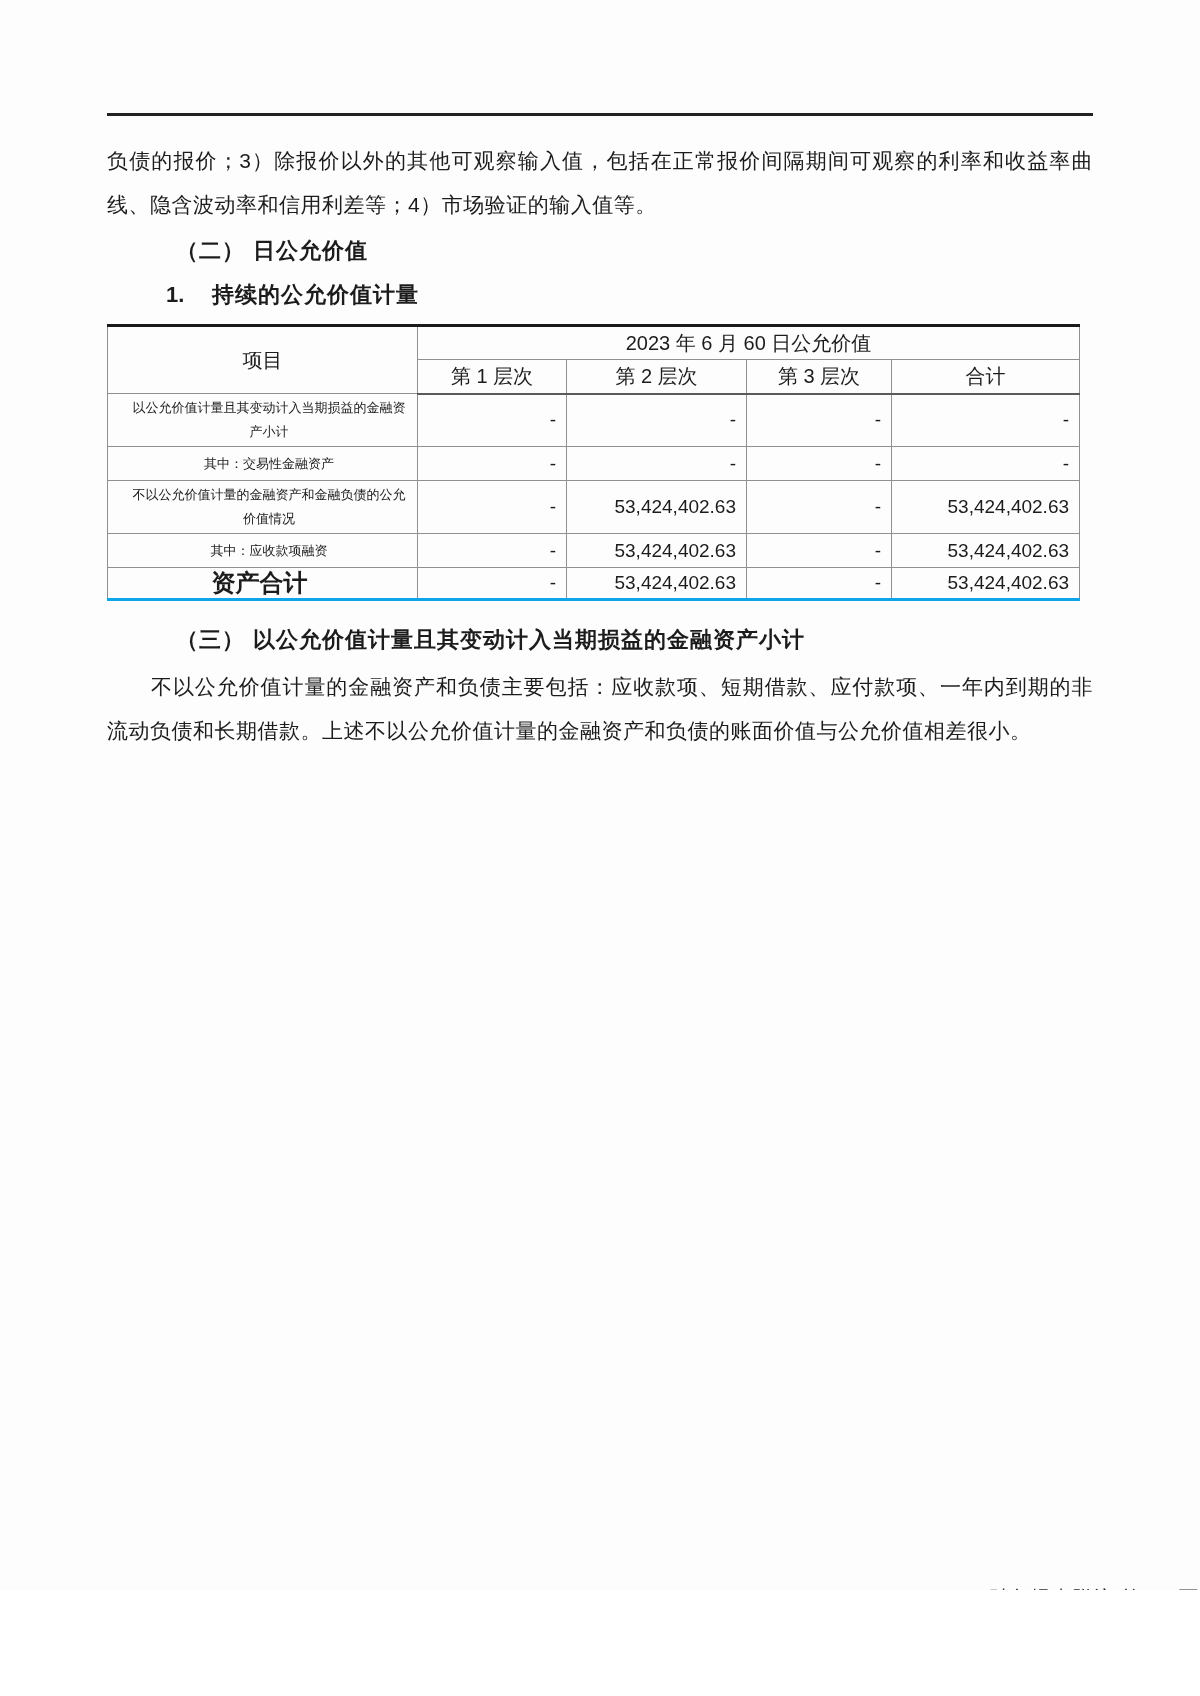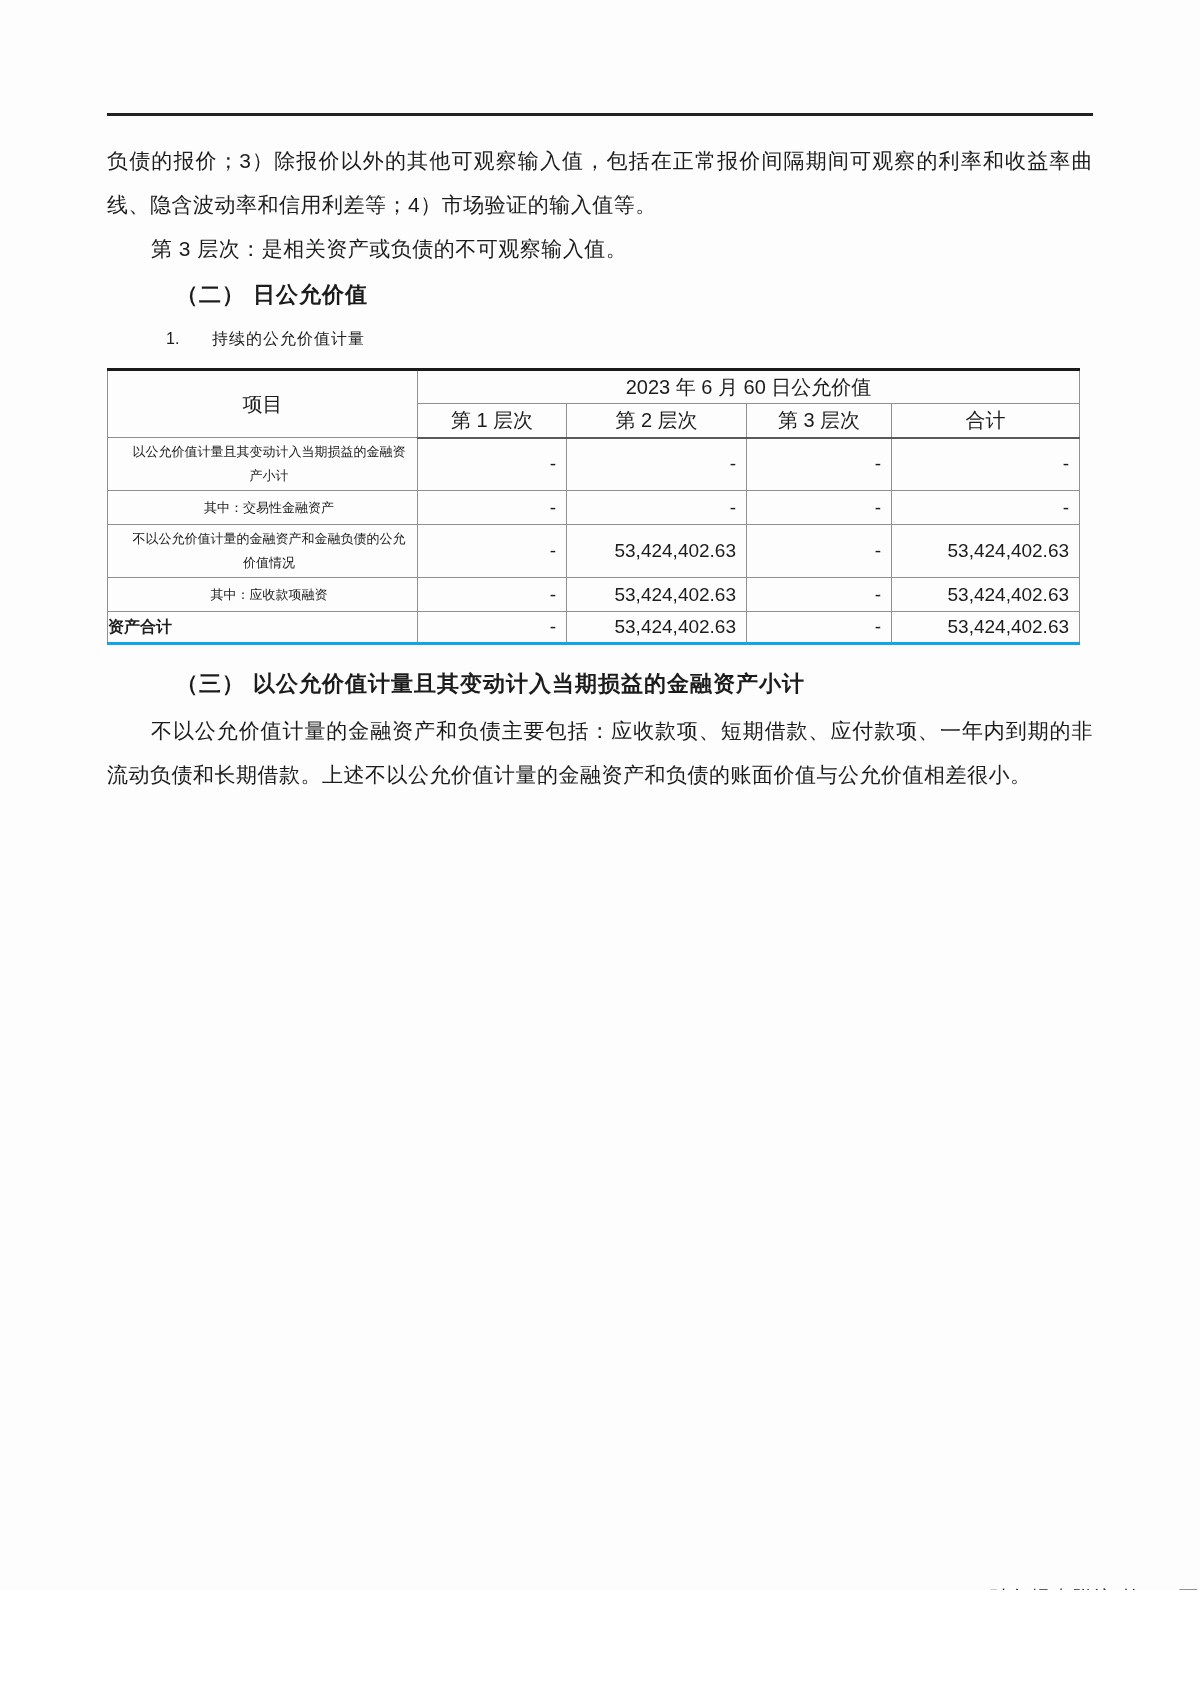--- a/index.html
+++ b/index.html
@@ -24,21 +24,21 @@
   }
   p.body.indent { text-indent:44px; }
   .h2 {
     margin:9px 0 0 69px;
     font-size:22px; font-weight:bold; line-height:30px;
     letter-spacing:1px;
   }
   .h2 .num { margin-right:8px; }
   .h21 {
     margin:14px 0 12px 59px;
-    font-size:16px; font-weight:normal; line-height:30px;
+    font-size:22px; font-weight:bold; line-height:30px;
     letter-spacing:1px;
   }
   .h21 .num { display:inline-block; width:46px; letter-spacing:0; }
   table.fv {
     margin-top:14px;
     width:972px;
     table-layout:fixed;
     border-collapse:collapse;
     border-top:3px solid #1a1a1a;
     border-bottom:3px solid #0ea5e9;
@@ -50,21 +50,21 @@
     padding:2px 0;
   }
   table.fv tr.hdr1 td { height:34px; text-align:center; }
   table.fv tr.hdr2 td { height:34px; text-align:center; border-bottom:2px solid #5a5a5a; }
   table.fv td.itemhead { text-align:center; }
   table.fv td.label { text-align:center; padding-left:19px; padding-right:6px; line-height:24px; font-size:13px; }
   table.fv td.val { text-align:right; padding-right:10px; font-size:19px; }
   table.fv tr.tall td { height:50px; }
   table.fv tr.short td { height:34px; }
   table.fv tr.total td { height:32px; }
-  table.fv tr.total td.label { text-align:left; font-weight:bold; padding-left:0; font-size:16px; }
+  table.fv tr.total td.label { text-align:center; font-weight:bold; padding-left:0; font-size:24px; }
   .h3 {
     margin:24px 0 0 69px;
     font-size:22px; font-weight:bold; line-height:30px;
     letter-spacing:1px;
   }
   .h3 .num { margin-right:8px; }
   .para3 { margin-top:10px; }
   .footer {
     position:absolute; top:1585px; left:0;
     width:100%; text-align:right;
@@ -75,21 +75,20 @@
 </style>
 </head>
 <body>
 
 <div class="page">
   <div class="content">
 
     <hr class="top-rule">
 
     <p class="body">负债的报价；3）除报价以外的其他可观察输入值，包括在正常报价间隔期间可观察的利率和收益率曲线、隐含波动率和信用利差等；4）市场验证的输入值等。</p>
-    <p class="body indent">第 3 层次：是相关资产或负债的不可观察输入值。</p>
 
     <div class="h2">
       <span class="num">（二）</span><span>日公允价值</span>
     </div>
 
     <div class="h21">
       <span class="num">1.</span><span>持续的公允价值计量</span>
     </div>
 
     <table class="fv">

